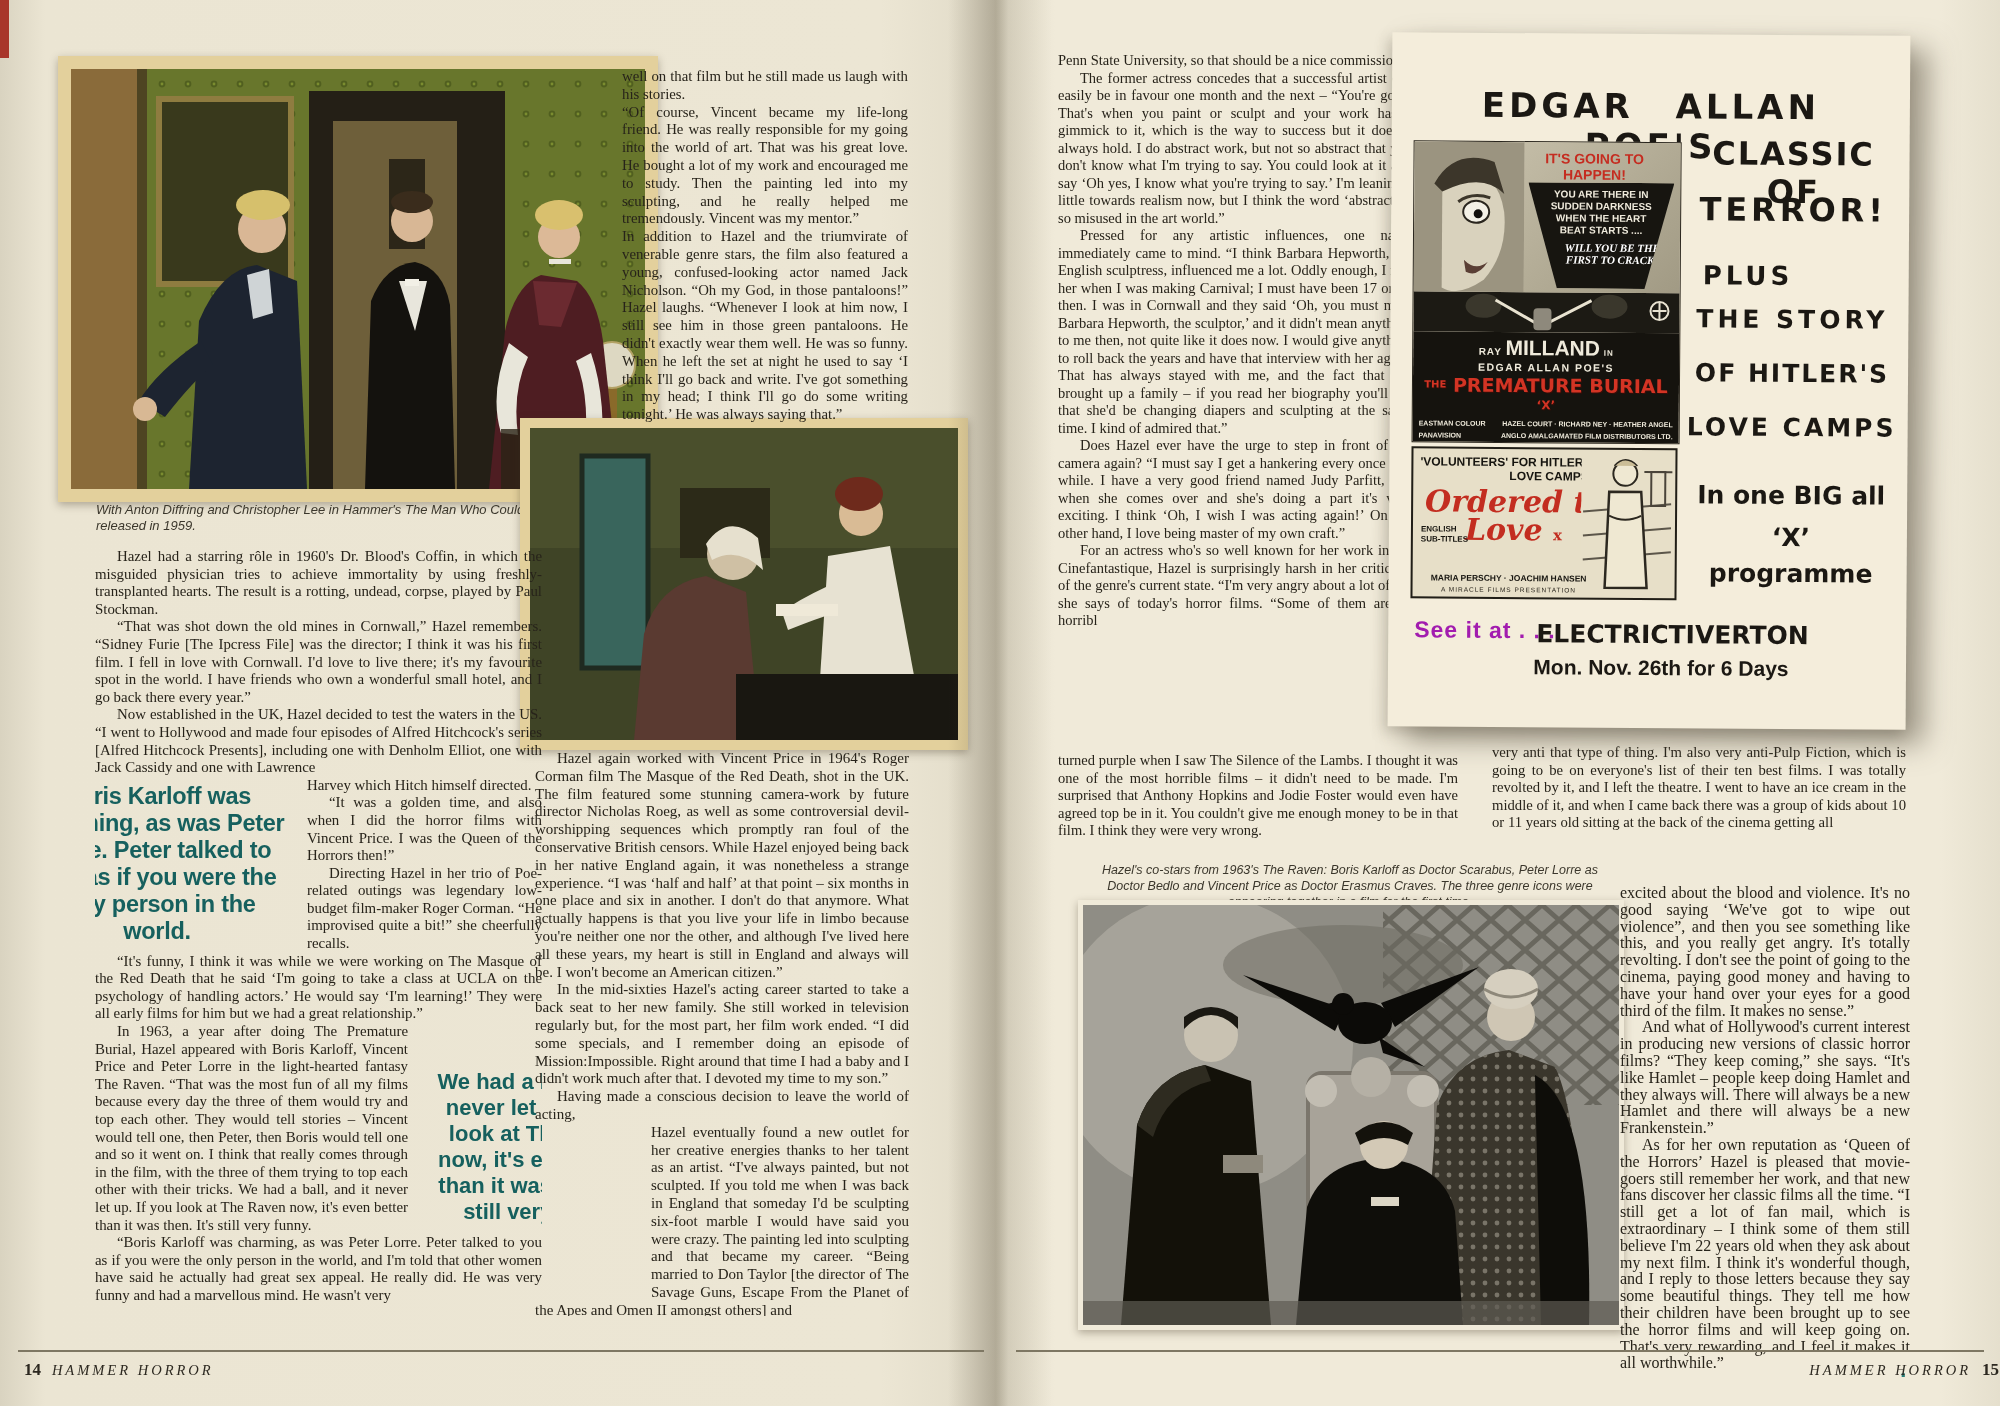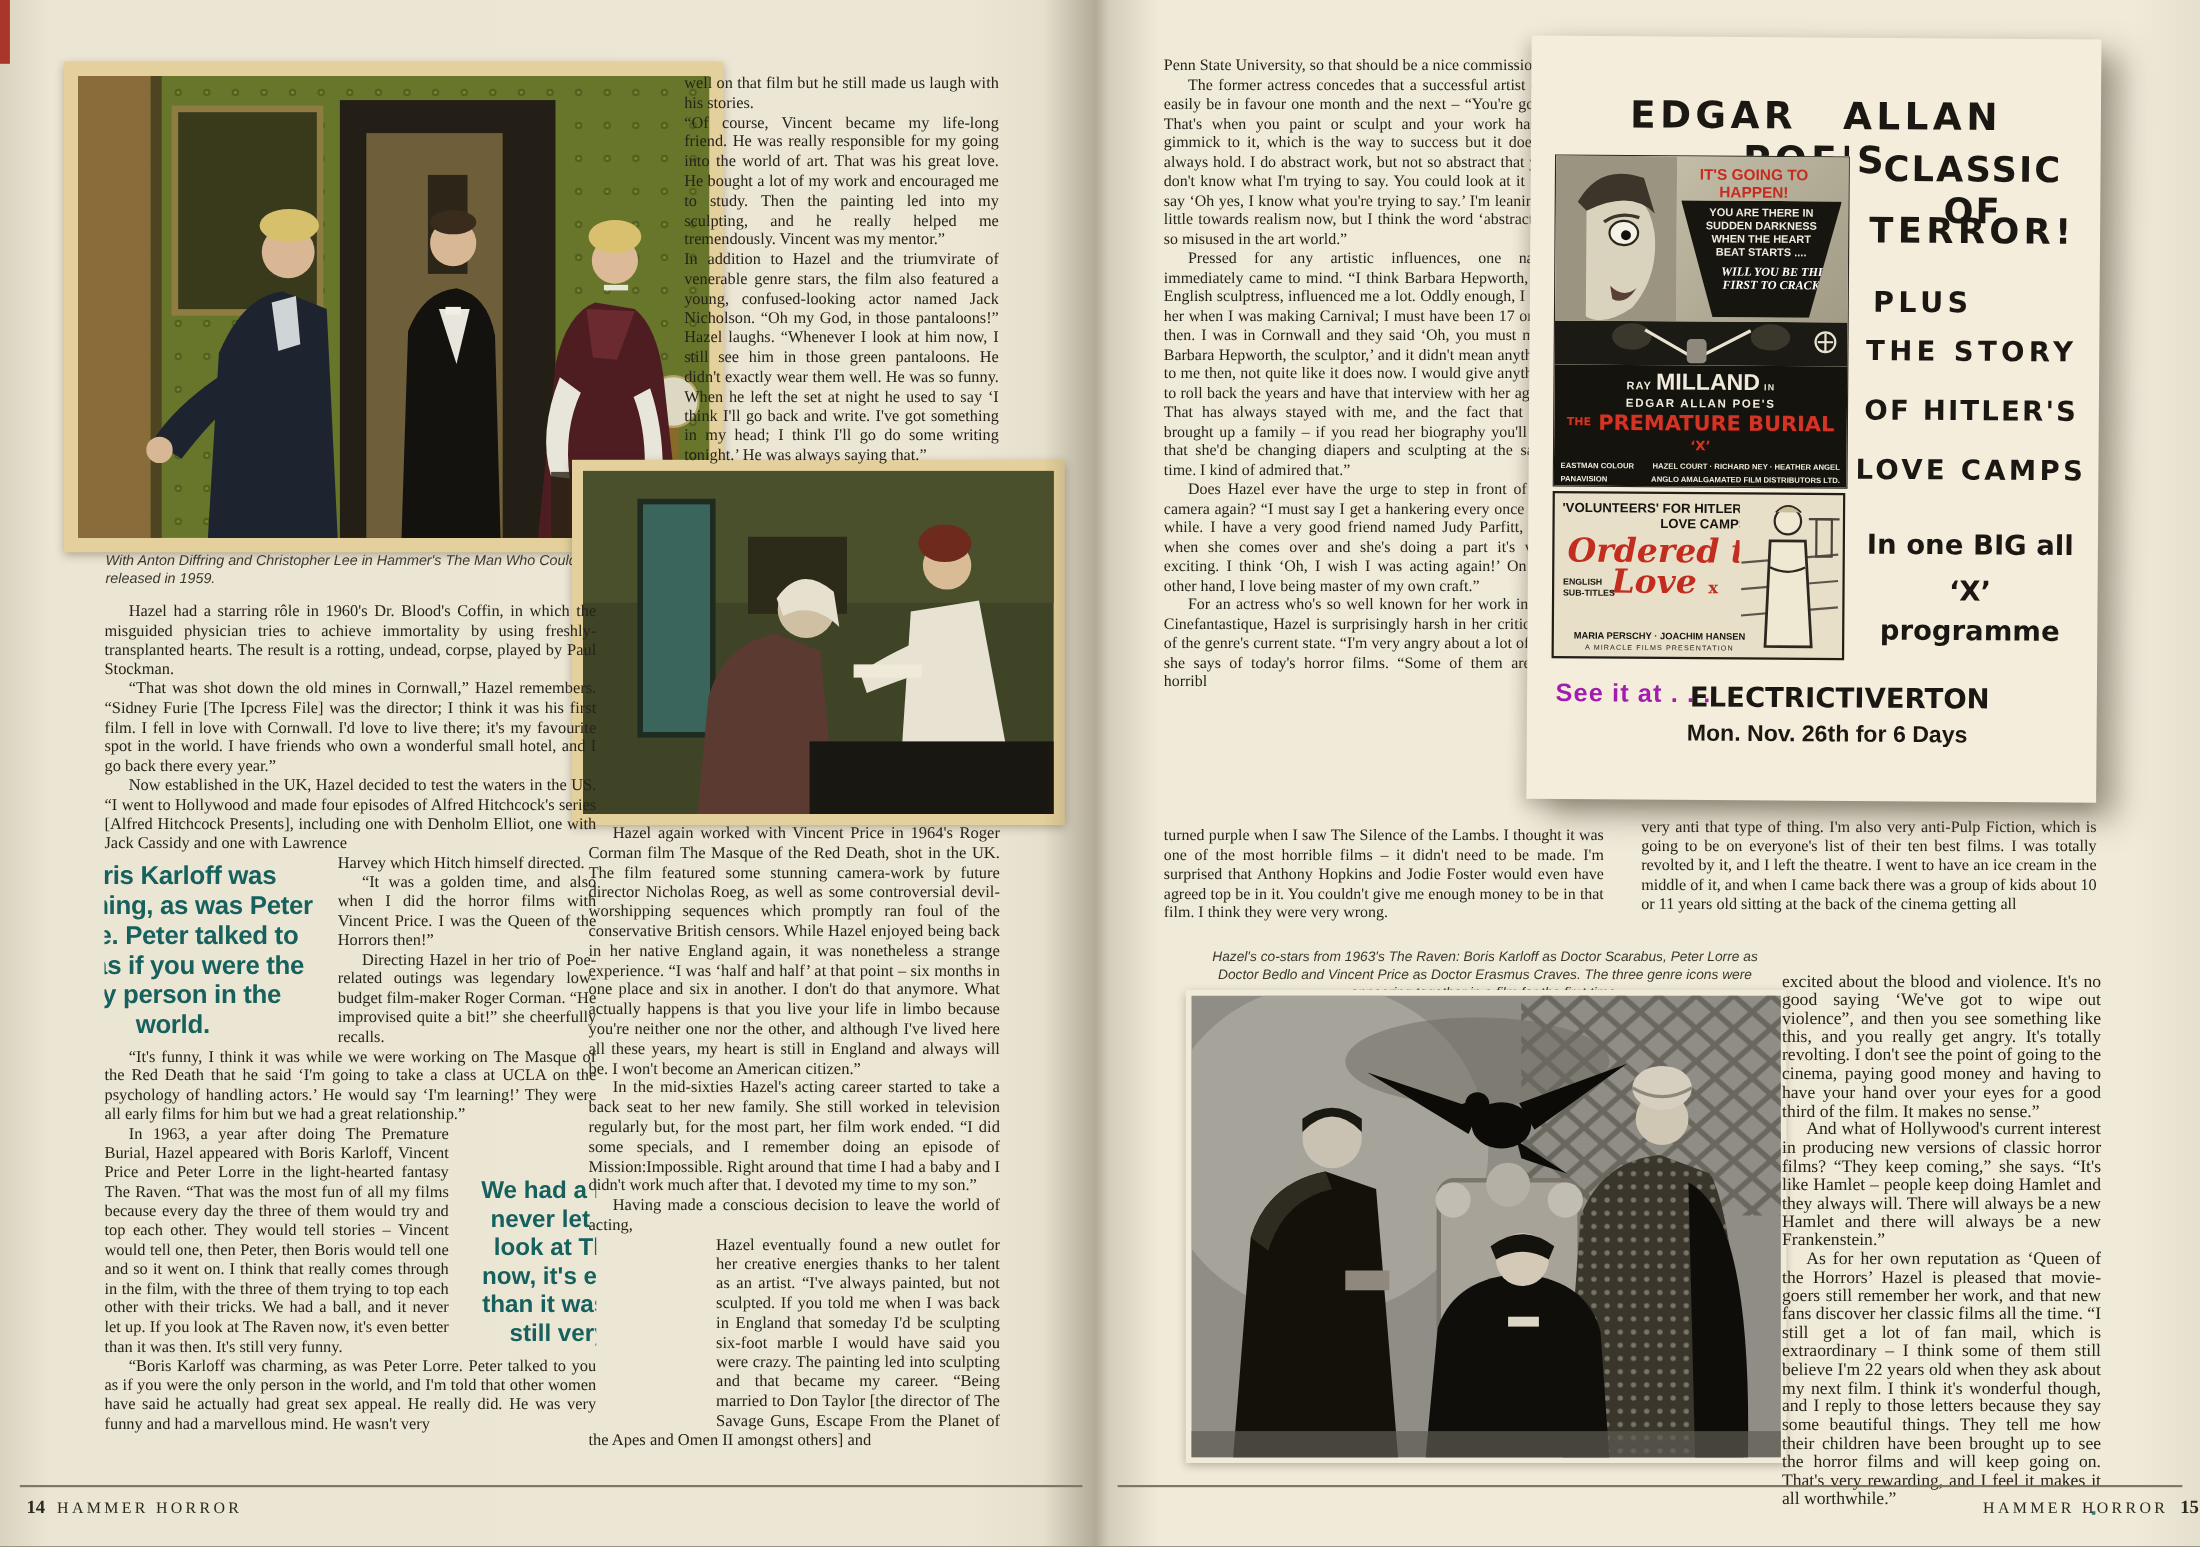--- a/index.html
+++ b/index.html
@@ -40,21 +40,21 @@
   .pq2{float:right;width:238px;margin:46px -120px 8px 16px;font-size:22px;line-height:26px;}
   .pq2-spacer{float:left;width:116px;height:172px;}
   .endmark{color:#2a7d78;font-weight:bold;font-family:"DejaVu Sans",sans-serif;}
 
   
   .footer-line{position:absolute;top:1350px;height:2px;background:#7e7763;}
   .fl-left{left:18px;width:966px;}
   .fl-right{left:1016px;width:968px;}
   .folio{position:absolute;top:1360px;font-size:14.5px;color:#2c2820;}
   .folio .num{font-weight:bold;font-size:17px;font-style:normal;}
-  .folio .mag{letter-spacing:3px;}
+  .folio .mag{font-style:italic;letter-spacing:3px;}
   .folio-left{left:24px;}
   .folio-right{left:1055px;width:944px;text-align:right;}
 
   
   #poster{position:absolute;left:1390px;top:34px;width:518px;height:694px;background:#f4eddb;
     transform:rotate(.4deg);box-shadow:18px 14px 28px rgba(80,72,55,.5),-4px 6px 14px rgba(80,72,55,.25);}
   .red{color:#d4382a;}
   .poster-headline{position:absolute;top:52px;left:12px;right:12px;text-align:center;
     font-family:"DejaVu Sans",sans-serif;font-weight:bold;font-size:34px;letter-spacing:4px;word-spacing:26px;color:#1b1813;}
   .p-right{position:absolute;left:296px;width:212px;text-align:center;font-weight:bold;font-family:"DejaVu Sans",sans-serif;color:#1b1813;}

